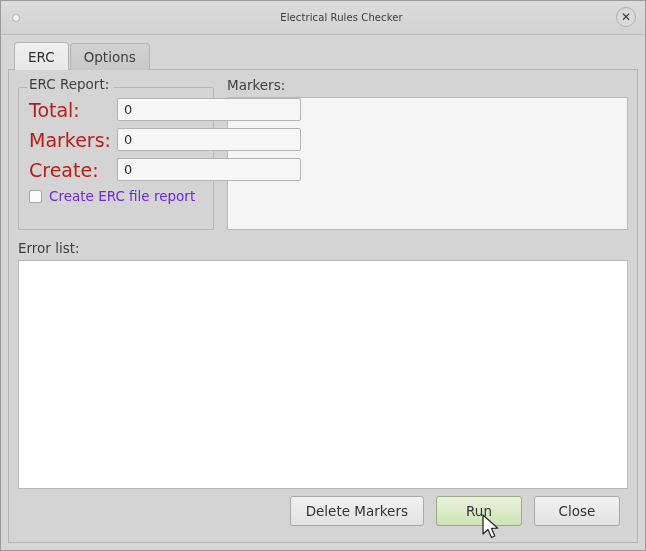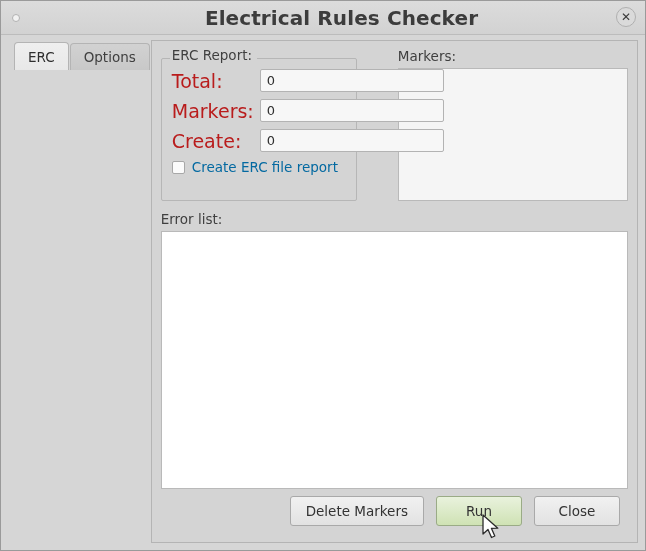--- a/index.html
+++ b/index.html
@@ -33,23 +33,23 @@
     position: relative;
     height: 33px;
     flex: 0 0 33px;
     background: linear-gradient(to bottom, #dcdcdc 0%, #d2d2d2 100%);
     border-bottom: 1px solid #bcbcbc;
     display: flex;
     align-items: center;
     justify-content: center;
   }
   .title-text {
-    font-size: 20px;
+    font-size: 10px;
     color: #3c3c3c;
-    font-weight: 700;
+    font-weight: 400;
     letter-spacing: 0.1px;
     line-height: 1;
     margin-left: 37px;
   }
   .title-dot {
     position: absolute;
     left: 11px;
     top: 13px;
     width: 8px;
     height: 8px;
@@ -78,21 +78,21 @@
     font-family: "DejaVu Sans", sans-serif;
   }
 
   
   .win-body {
     flex: 1 1 auto;
     position: relative;
     padding: 6px 7px 7px 7px;
     box-sizing: border-box;
     display: flex;
-    flex-direction: row;
+    flex-direction: column;
   }
 
   
   .tabstrip {
     height: 29px;
     flex: 0 0 29px;
     display: flex;
     align-items: flex-end;
     padding-left: 6px;
     box-sizing: border-box;
@@ -133,21 +133,20 @@
     display: flex;
     flex-direction: column;
     padding: 8px 9px 9px 9px;
   }
 
   
   .top-row {
     display: flex;
     flex: 0 0 auto;
     height: 152px;
-    gap: 28px;
   }
 
   
   .groupbox {
     width: 196px;
     flex: 0 0 196px;
     position: relative;
     border: 1px solid #b6b6b6;
     border-radius: 2px;
     box-sizing: border-box;
@@ -200,21 +199,21 @@
     height: 13px;
     flex: 0 0 13px;
     border: 1px solid #a8a8a8;
     background: #fbfbfb;
     border-radius: 2px;
     box-sizing: border-box;
     margin-right: 7px;
   }
   .check-label {
     font-size: 13.5px;
-    color: #0369a1;
+    color: #6d28d9;
   }
 
   
   .messages-col {
     flex: 1 1 auto;
     display: flex;
     flex-direction: column;
     margin-left: 13px;
   }
   .section-label {

